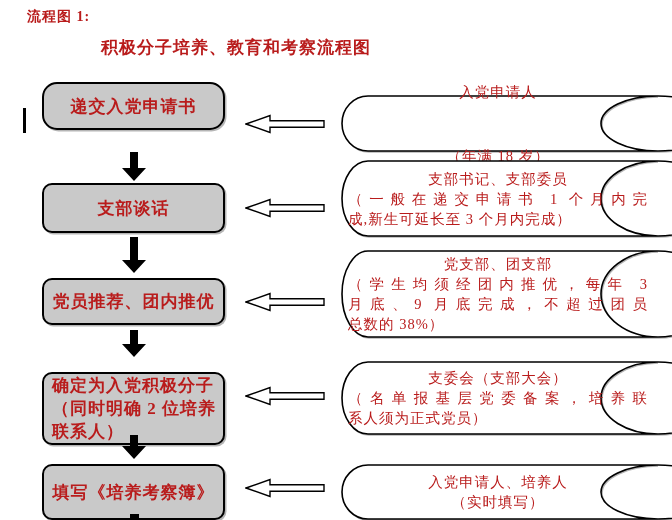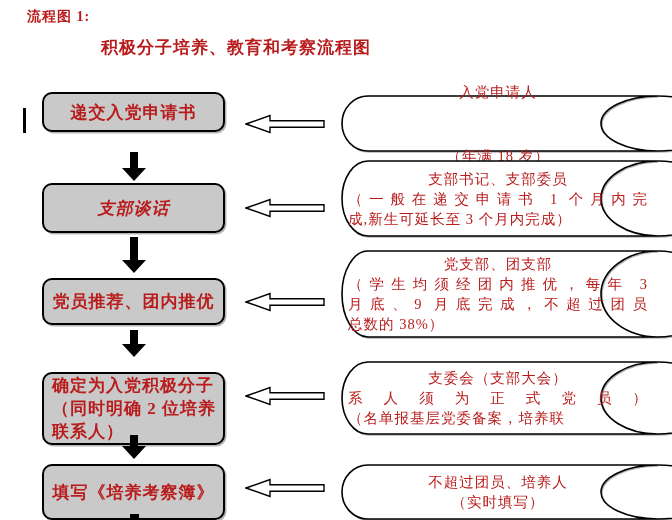--- a/index.html
+++ b/index.html
@@ -38,41 +38,41 @@
 </style>
 </head>
 <body>
 
 <div class="canvas">
 
   <div class="doc-label">流程图 1:</div>
   <div class="doc-title">积极分子培养、教育和考察流程图</div>
   <div class="caret"></div>
 
-  <div class="step-box" style="top:92px;height:40px;">
+  <div class="step-box" style="top:82px;height:48px;border-radius:15px;">
     <div>递交入党申请书</div>
   </div>
   <svg class="down-arrow" style="top:152px;height:29px;" viewBox="0 0 24 29">
     <polygon points="8,0 16,0 16,16 24,16 12,29 0,16 8,16" fill="#000"></polygon>
   </svg>
   <svg class="block-arrow" style="top:113px;" viewBox="0 0 80 22">
     <polygon points="1,11 25,2.5 25,7.8 79,7.8 79,14.2 25,14.2 25,19.5" fill="#fff" stroke="#000" stroke-width="1.4"></polygon>
   </svg>
   <svg class="note-shape" style="top:95px;height:57px;" viewBox="0 0 334 57">
     <path d="M 320 1 A 57 27.5 0 0 1 320 56" fill="#fff" stroke="#000" stroke-width="1.6"></path>
     <path d="M 30 1 L 320 1 A 57 27.5 0 0 0 320 56 L 30 56 A 26 27.5 0 0 1 30 1 Z" fill="#fff" stroke="#000" stroke-width="1.6"></path>
   </svg>
   <div class="note-text" style="top:95px;height:57px;gap:44px;">
     <div class="note-heading">入党申请人</div>
     <div class="note-body centered">
       <div>（年满 18 岁）</div>
     </div>
   </div>
 
-  <div class="step-box" style="top:183px;height:50px;font-style:italic;">
+  <div class="step-box" style="top:183px;height:50px;">
     <div>支部谈话</div>
   </div>
   <svg class="down-arrow" style="top:237px;height:36px;" viewBox="0 0 24 36">
     <polygon points="8,0 16,0 16,23 24,23 12,36 0,23 8,23" fill="#000"></polygon>
   </svg>
   <svg class="block-arrow" style="top:197px;" viewBox="0 0 80 22">
     <polygon points="1,11 25,2.5 25,7.8 79,7.8 79,14.2 25,14.2 25,19.5" fill="#fff" stroke="#000" stroke-width="1.4"></polygon>
   </svg>
   <svg class="note-shape" style="top:160px;height:77px;" viewBox="0 0 334 77">
     <path d="M 320 1 A 57 37.5 0 0 1 320 76" fill="#fff" stroke="#000" stroke-width="1.6"></path>
@@ -119,36 +119,36 @@
   <svg class="block-arrow" style="top:385px;" viewBox="0 0 80 22">
     <polygon points="1,11 25,2.5 25,7.8 79,7.8 79,14.2 25,14.2 25,19.5" fill="#fff" stroke="#000" stroke-width="1.4"></polygon>
   </svg>
   <svg class="note-shape" style="top:361px;height:74px;" viewBox="0 0 334 74">
     <path d="M 320 1 A 57 36 0 0 1 320 73" fill="#fff" stroke="#000" stroke-width="1.6"></path>
     <path d="M 30 1 L 320 1 A 57 36 0 0 0 320 73 L 30 73 A 26 36 0 0 1 30 1 Z" fill="#fff" stroke="#000" stroke-width="1.6"></path>
   </svg>
   <div class="note-text" style="top:361px;height:74px;">
     <div class="note-heading">支委会（支部大会）</div>
     <div class="note-body justified">
+      <div>（名单报基层党委备案，培养联</div>
       <div>系人须为正式党员）</div>
-      <div>（名单报基层党委备案，培养联</div>
     </div>
   </div>
 
   <div class="step-box" style="top:464px;height:56px;">
     <div>填写《培养考察簿》</div>
   </div>
   <div class="arrow-stub" style="top:514px;height:6px;"></div>
   <svg class="block-arrow" style="top:477px;" viewBox="0 0 80 22">
     <polygon points="1,11 25,2.5 25,7.8 79,7.8 79,14.2 25,14.2 25,19.5" fill="#fff" stroke="#000" stroke-width="1.4"></polygon>
   </svg>
   <svg class="note-shape" style="top:464px;height:56px;" viewBox="0 0 334 56">
     <path d="M 320 1 A 57 27 0 0 1 320 55" fill="#fff" stroke="#000" stroke-width="1.6"></path>
     <path d="M 30 1 L 320 1 A 57 27 0 0 0 320 55 L 30 55 A 26 27 0 0 1 30 1 Z" fill="#fff" stroke="#000" stroke-width="1.6"></path>
   </svg>
   <div class="note-text" style="top:464px;height:56px;">
-    <div class="note-heading">不超过团员、培养人</div>
+    <div class="note-heading">入党申请人、培养人</div>
     <div class="note-body centered">
       <div>（实时填写）</div>
     </div>
   </div>
 
 </div>
 
 </body></html>

